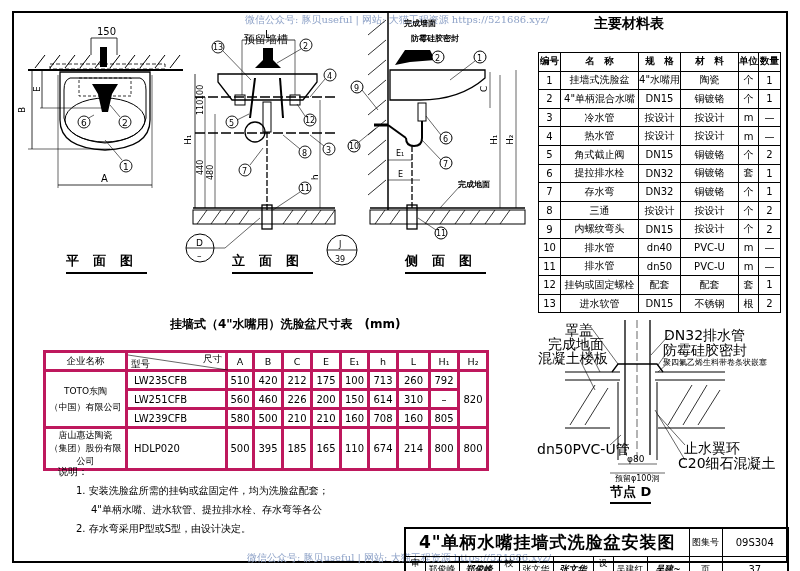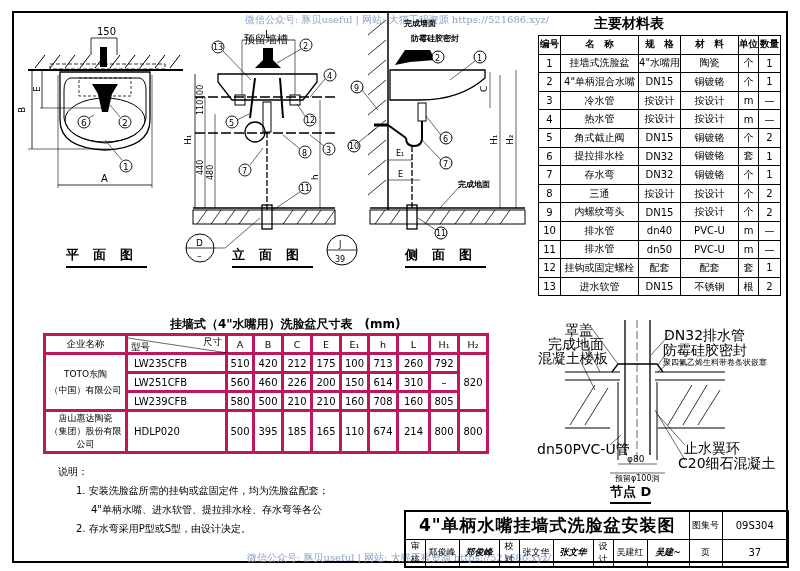--- a/index.html
+++ b/index.html
@@ -5,23 +5,23 @@
   html, body { margin:0; padding:0; background:#fff; }
   body { width:800px; height:571px; position:relative; overflow:hidden;
          font-family:"DejaVu Sans", sans-serif; color:#000; }
   .frame { position:absolute; left:12px; top:11px; width:776px; height:552px;
            border:2px solid #000; box-sizing:border-box; }
   .abs { position:absolute; }
   svg { position:absolute; overflow:visible; }
   .watermark { position:absolute; font-family:"DejaVu Serif", serif; font-size:10px;
                color:#8fa3c8; white-space:nowrap; }
   .view-title { position:absolute; font-size:13px; font-weight:bold; letter-spacing:14px;
-                border-bottom:2px solid #000; padding-bottom:2px; white-space:nowrap; }
+                border-bottom:2px solid #000; padding-bottom:2px; white-space:nowrap;margin-top:6px; }
   .mat-title { position:absolute; left:594px; top:15px; font-size:14px; font-weight:bold; }
-  table { border-collapse:collapse; }
+  table { border-collapse:collapse;margin-top:17px; }
   .mat { position:absolute; left:538px; top:35px; font-size:10px; }
   .mat td, .mat th { border:1.3px solid #000; height:18.6px; padding:0; text-align:center;
                      font-weight:normal; box-sizing:border-box; }
   .mat th { font-weight:bold; font-size:9.5px; }
   .dim-title { position:absolute; left:170px; top:316px; font-size:12px; font-weight:bold; white-space:nowrap; }
   .dim { position:absolute; left:43px; top:333px; font-size:10px; border:2px solid #000; }
   .dim td, .dim th { border:3px solid #be185d; height:19px; padding:0 2px; text-align:center;
                      font-weight:normal; box-sizing:border-box; }
   .dim th { font-size:9.5px; }
   .dim td.model { text-align:left; padding-left:6px; }

